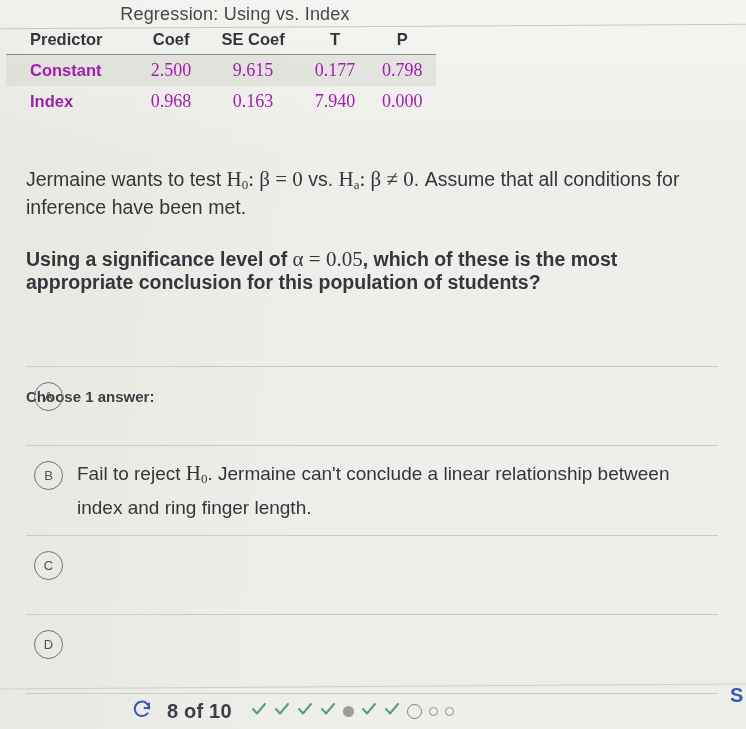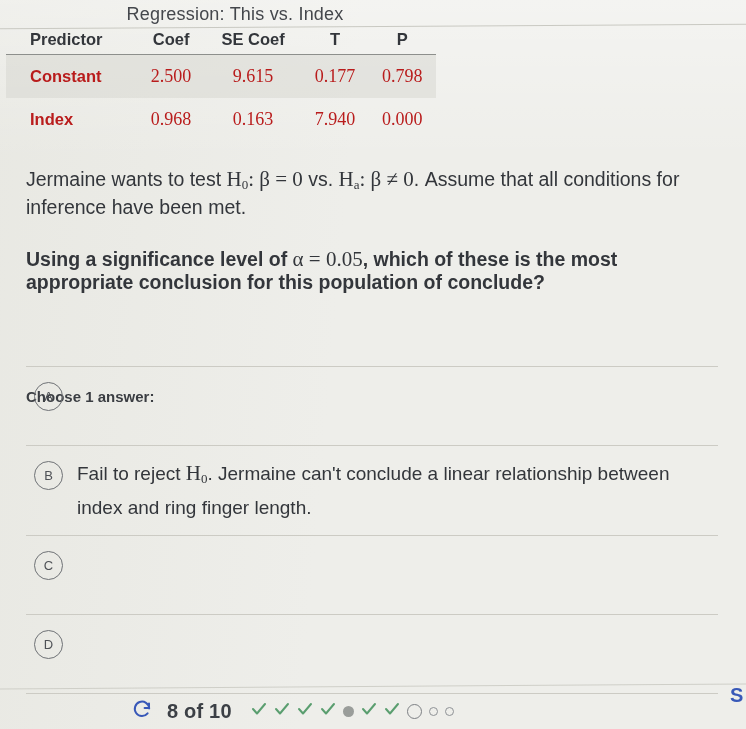--- a/index.html
+++ b/index.html
@@ -67,25 +67,25 @@
     padding: 2px 6px 5px 6px;
     font-size: 16.5px;
     text-align: center;
     white-space: nowrap;
   }
   table.reg-table th.lbl { text-align: left; padding-left: 24px; }
   table.reg-table thead tr {
     border-bottom: 1.4px solid #8d8f8c;
   }
   table.reg-table td {
-    padding: 11px 6px;
+    padding: 5px 6px;
     text-align: center;
     font-family: "Liberation Serif", serif;
     font-size: 18px;
-    color: #b91c1c;
+    color: #a21caf;
     white-space: nowrap;
   }
   table.reg-table td.lbl {
     text-align: left;
     padding-left: 24px;
     font-family: "Liberation Sans", sans-serif;
     font-weight: 700;
     font-size: 16.5px;
   }
   tr.shaded { background: rgba(210,210,203,0.45); }
@@ -219,21 +219,21 @@
 </head>
 <body>
 
 <div class="page-tint"></div>
 
 <div class="content">
 
   <div class="reg-topline"></div>
 
   <div class="regression">
-    <div class="reg-title">Regression: This vs. Index</div>
+    <div class="reg-title">Regression: Using vs. Index</div>
     <table class="reg-table">
       <thead>
         <tr>
           <th class="lbl">Predictor</th>
           <th>Coef</th>
           <th>SE Coef</th>
           <th>T</th>
           <th>P</th>
         </tr>
       </thead>
@@ -254,21 +254,21 @@
         </tr>
       </tbody>
     </table>
   </div>
 
   <div class="prompt" id="prompt-1">
     <span>Jermaine wants to test </span><span class="mth"><span>H</span><sub>0</sub><span>: β = 0</span></span><span> vs. </span><span class="mth"><span>H</span><sub>a</sub><span>: β ≠ 0</span></span><span>. Assume that all conditions for inference have been met.</span>
   </div>
 
   <div class="prompt" id="prompt-2">
-    <span>Using a significance level of </span><span class="mth">α = 0.05</span><span>, which of these is the most appropriate conclusion for this population of conclude?</span>
+    <span>Using a significance level of </span><span class="mth">α = 0.05</span><span>, which of these is the most appropriate conclusion for this population of students?</span>
   </div>
 
   <div class="choose-label">Choose 1 answer:</div>
 
   <div class="choices">
 
     <div class="choice">
       <div class="bubble">A</div>
     </div>
 

